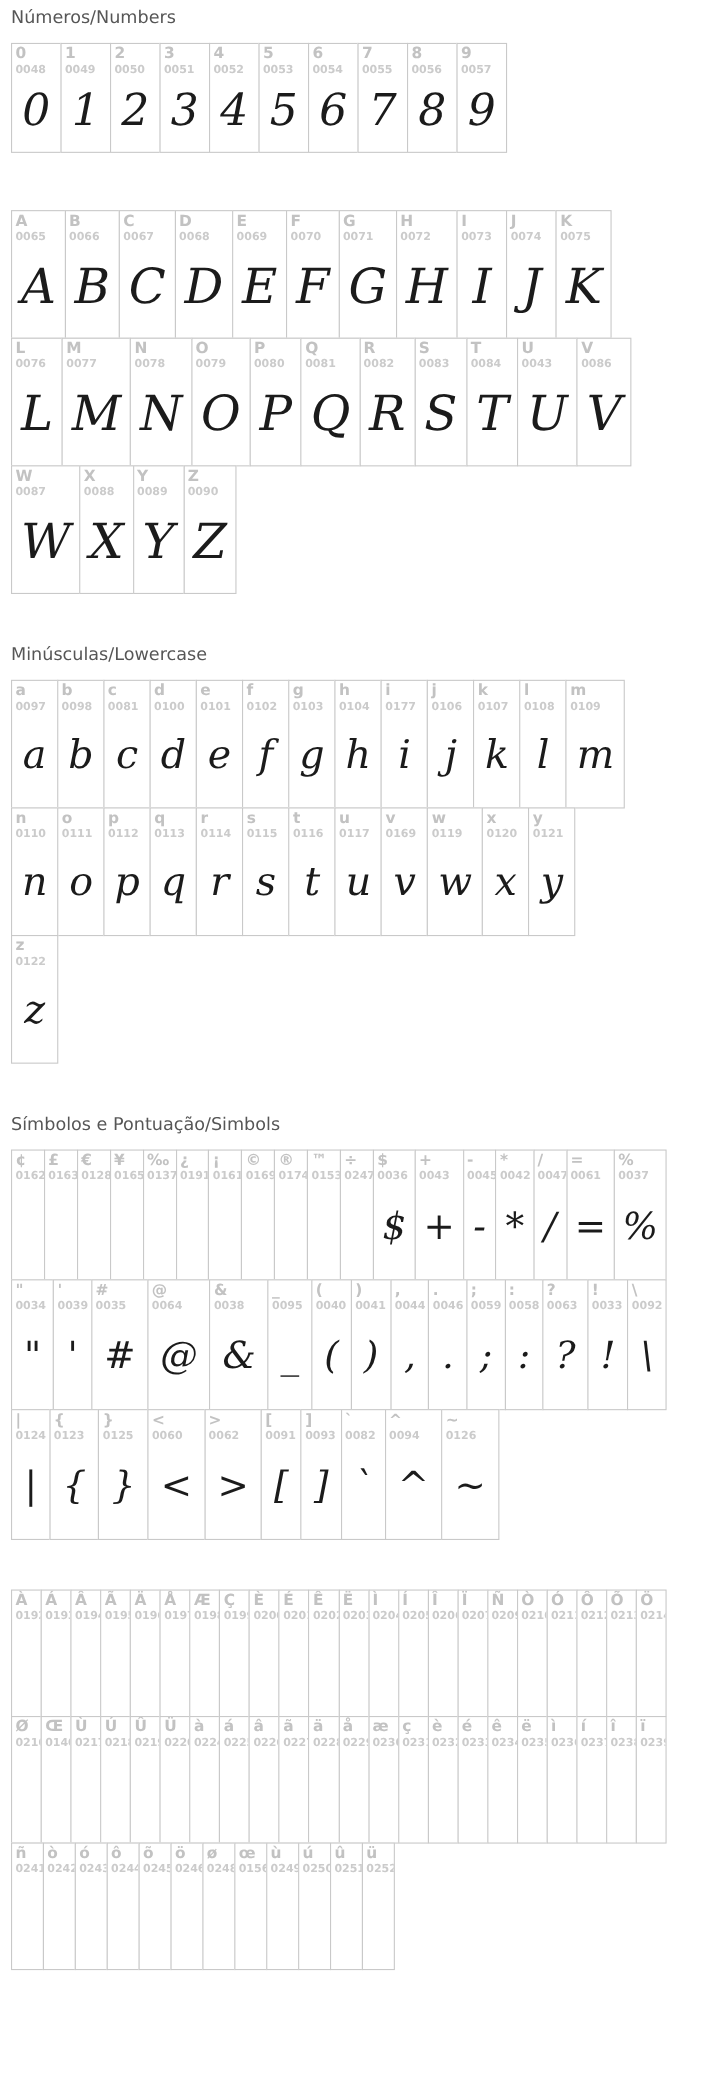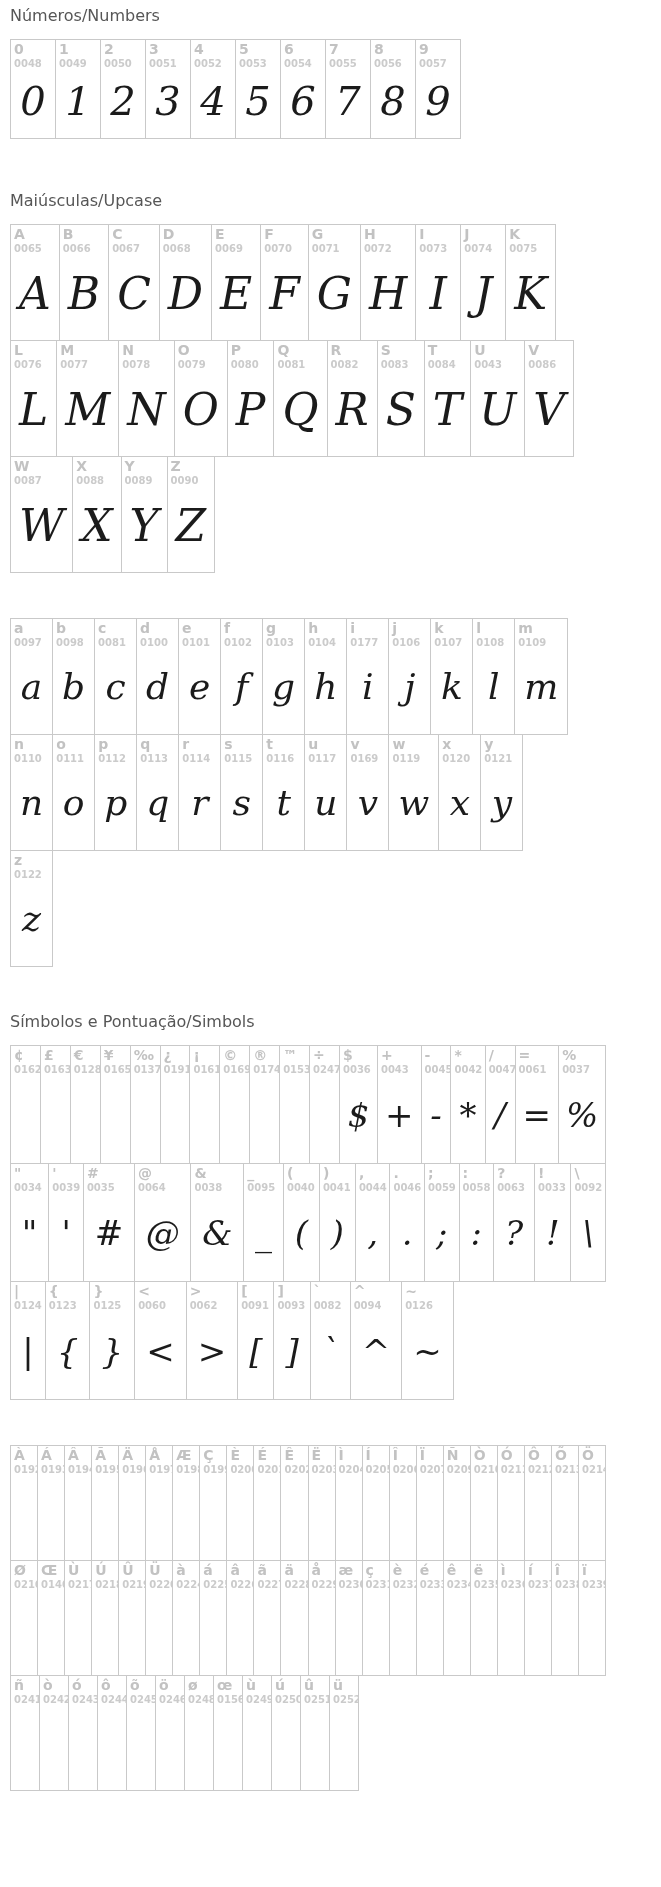--- a/index.html
+++ b/index.html
@@ -102,21 +102,20 @@
           </div>
           <div class="glyph-cell">
             <div class="cell-char">9</div>
             <div class="cell-code">0057</div>
             <div class="cell-glyph">9</div>
           </div>
         </div>
       </div>
     </section>
     <section class="glyph-section sec-upcase">
-      <h2 class="section-title">Maiúsculas/Upcase</h2>
       <div class="glyph-table">
         <div class="glyph-row">
           <div class="glyph-cell">
             <div class="cell-char">A</div>
             <div class="cell-code">0065</div>
             <div class="cell-glyph">A</div>
           </div>
           <div class="glyph-cell">
             <div class="cell-char">B</div>
             <div class="cell-code">0066</div>
@@ -243,20 +242,21 @@
           </div>
           <div class="glyph-cell">
             <div class="cell-char">Z</div>
             <div class="cell-code">0090</div>
             <div class="cell-glyph">Z</div>
           </div>
         </div>
       </div>
     </section>
     <section class="glyph-section sec-lowercase">
+      <h2 class="section-title">Minúsculas/Lowercase</h2>
       <div class="glyph-table">
         <div class="glyph-row">
           <div class="glyph-cell">
             <div class="cell-char">a</div>
             <div class="cell-code">0097</div>
             <div class="cell-glyph">a</div>
           </div>
           <div class="glyph-cell">
             <div class="cell-char">b</div>
             <div class="cell-code">0098</div>

